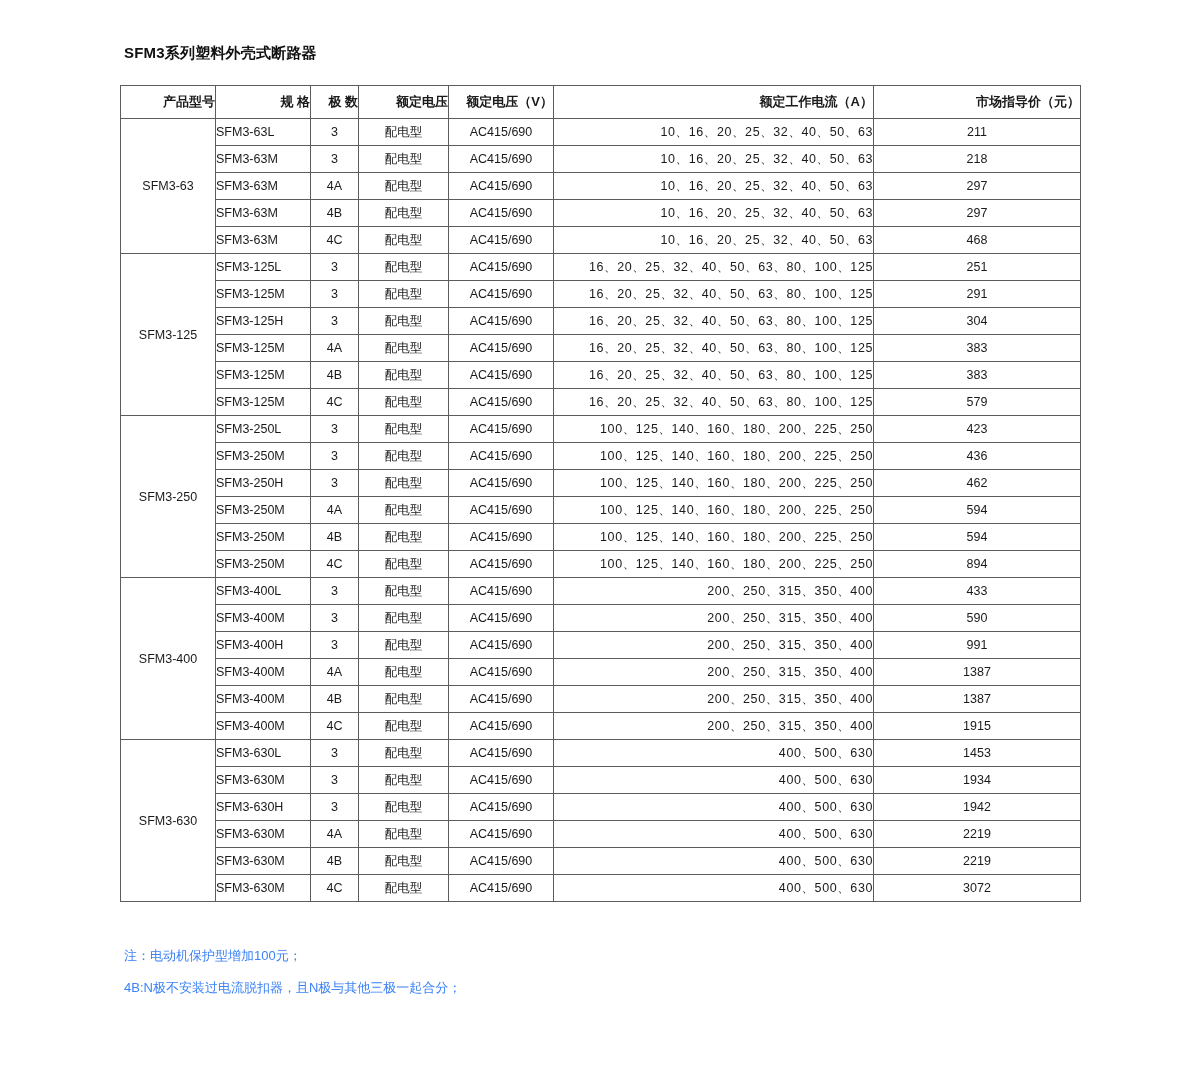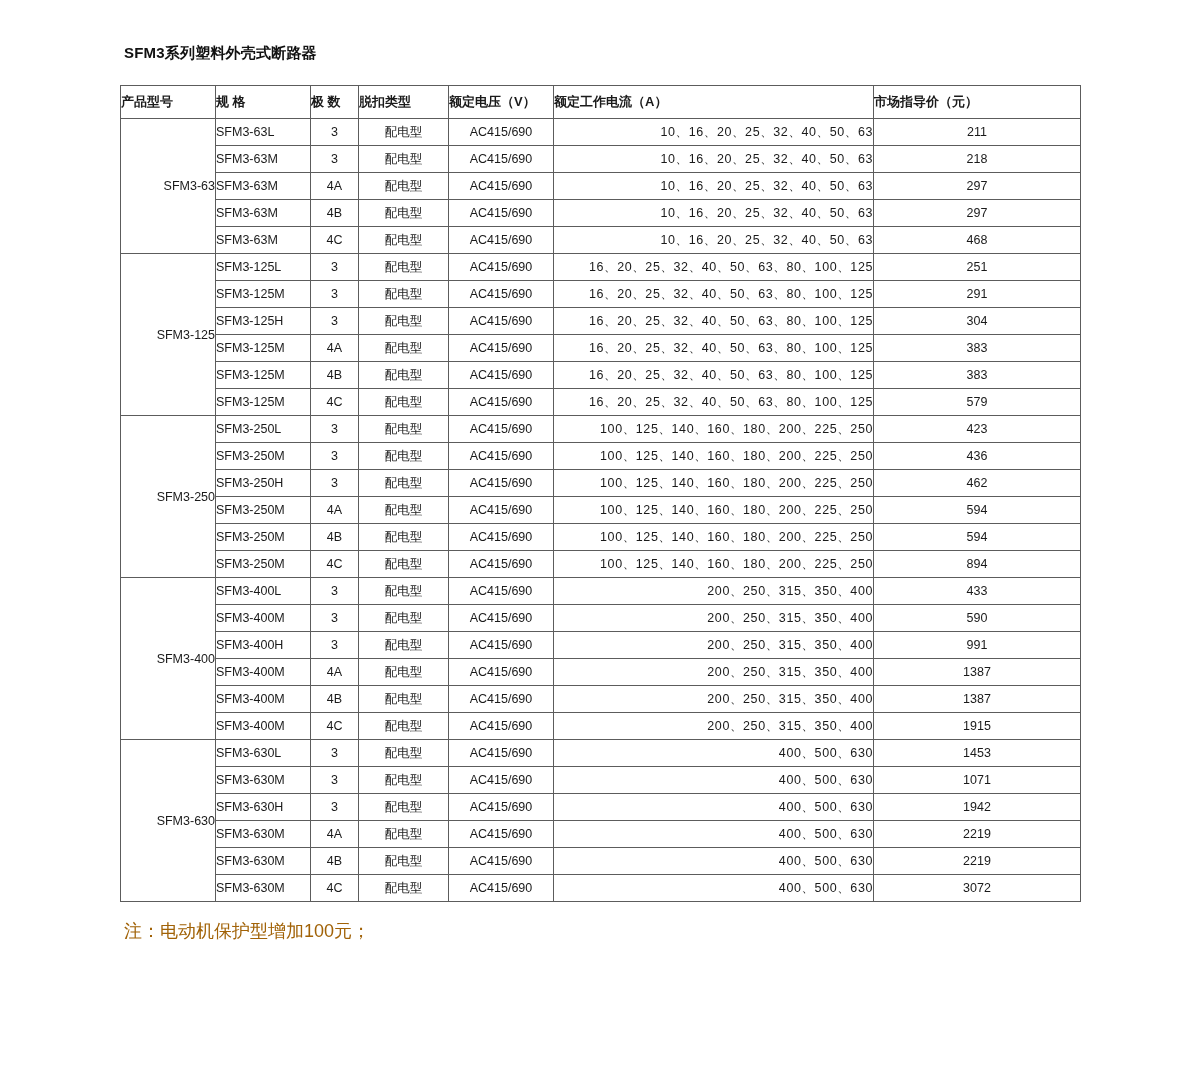--- a/index.html
+++ b/index.html
@@ -42,57 +42,57 @@
     line-height: 26px;
     color: #1a1a1a;
     font-weight: normal;
     vertical-align: middle;
     overflow: hidden;
     white-space: nowrap;
   }
   table.spec thead th {
     height: 32px;
     line-height: 32px;
-    text-align: left;
+    text-align: right;
     font-weight: bold;
     font-size: 13px;
   }
   col.c-model   { width: 95px; }
   col.c-spec    { width: 95px; }
   col.c-poles   { width: 48px; }
   col.c-trip    { width: 90px; }
   col.c-volt    { width: 105px; }
   col.c-current { width: 320px; }
   col.c-price   { width: 207px; }
 
   td.group {
-    text-align: right;
+    text-align: center;
     padding-left: 10px;
   }
   td.spec-cell {
     text-align: left;
     padding-left: 10px;
     margin-left: 48px;
   }
   td.poles,
   td.trip,
   td.volt,
   td.price {
     text-align: center;
   }
   td.current {
     text-align: right;
     padding-left: 8px;
     letter-spacing: 0.6px;
   }
   .notes {
-    margin-top: 18px;
-    font-size: 18px;
+    margin-top: 46px;
+    font-size: 13px;
     line-height: 1.25;
-    color: #a16207;
+    color: #3b82f6;
   }
   .notes .note-head {
     margin: 0 0 16px 4px;
   }
   .notes .note-line {
     margin: 0 0 8px 4px;
   }
 </style>
 </head>
 <body>
@@ -109,21 +109,21 @@
         <col class="c-trip">
       <col class="c-volt">
         <col class="c-current">
         <col class="c-price">
     </colgroup>
     <thead>
       <tr>
         <th>产品型号</th>
         <th>规 格</th>
         <th>极 数</th>
-        <th>脱扣类型</th>
+        <th>额定电压</th>
         <th>额定电压（V）</th>
         <th>额定工作电流（A）</th>
         <th>市场指导价（元）</th>
       </tr>
     </thead>
     <tbody id="spec-body">
         <tr>
           <td class="group" rowspan="5">SFM3-63</td>
           <td class="spec-cell">SFM3-63L</td>
           <td class="poles">3</td>
@@ -319,21 +319,21 @@
           <td class="volt">AC415/690</td>
           <td class="current">400、500、630</td>
           <td class="price">1453</td>
         </tr>
         <tr>
           <td class="spec-cell">SFM3-630M</td>
           <td class="poles">3</td>
           <td class="trip">配电型</td>
           <td class="volt">AC415/690</td>
           <td class="current">400、500、630</td>
-          <td class="price">1071</td>
+          <td class="price">1934</td>
         </tr>
         <tr>
           <td class="spec-cell">SFM3-630H</td>
           <td class="poles">3</td>
           <td class="trip">配电型</td>
           <td class="volt">AC415/690</td>
           <td class="current">400、500、630</td>
           <td class="price">1942</td>
         </tr>
         <tr>
@@ -358,15 +358,16 @@
           <td class="trip">配电型</td>
           <td class="volt">AC415/690</td>
           <td class="current">400、500、630</td>
           <td class="price">3072</td>
         </tr>
       </tbody>
   </table>
 
   <div class="notes">
     <p class="note-head">注：电动机保护型增加100元；</p>
+    <p class="note-line">4B:N极不安装过电流脱扣器，且N极与其他三极一起合分；</p>
   </div>
 
 </div>
 
 </body></html>

